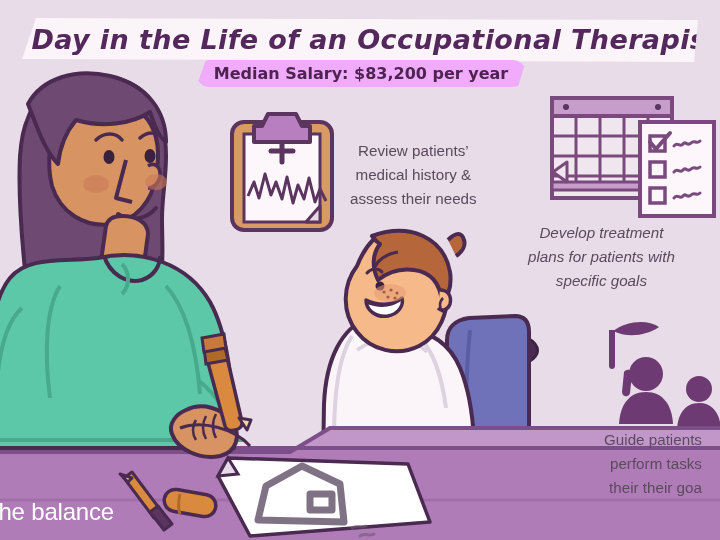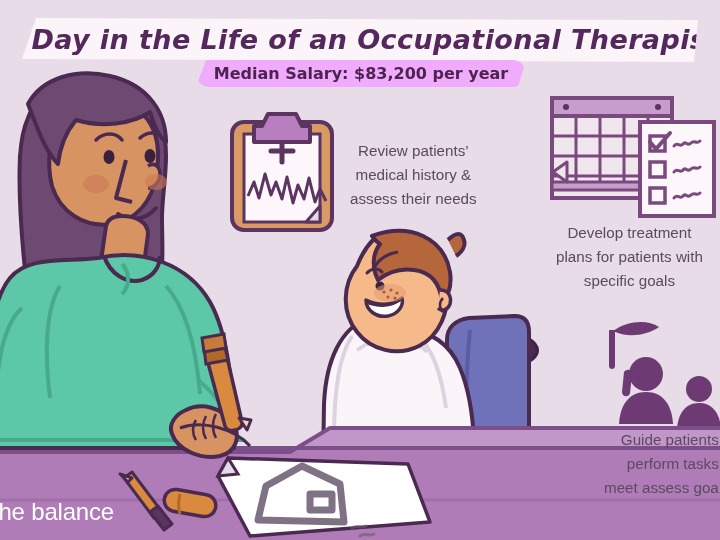--- a/index.html
+++ b/index.html
@@ -33,21 +33,21 @@
     font-family:"DejaVu Sans", sans-serif;
     font-weight:700;font-size:16px;color:#4d2450;white-space:nowrap;
   }
 
   
   .note{
     position:absolute;color:#5b4a5e;font-size:15.2px;line-height:24px;
     font-family:"Liberation Sans", sans-serif;white-space:pre;
   }
   #note-review{left:350px;top:139px;text-align:center;}
-  #note-plans{left:556px;top:221px;text-align:center;}
+  #note-plans{left:528px;top:221px;text-align:center;font-style:italic;}
   #note-guide{left:604px;top:428px;text-align:right;}
 
   
   .watermark{
     position:absolute;left:-8px;top:498px;
     color:#ffffff;font-size:24px;font-weight:400;
     font-family:"Liberation Sans", sans-serif;letter-spacing:-.2px;
   }
 </style>
 </head>
@@ -235,17 +235,17 @@
   <div class="note" id="note-review">Review patients’
 medical history &amp;
 assess their needs</div>
 
   <div class="note" id="note-plans">Develop treatment
 plans for patients with
 specific goals</div>
 
   <div class="note" id="note-guide">Guide patients
 perform tasks
-meet assess goa</div>
+their their goa</div>
 
   <div class="watermark">the balance</div>
 
 </div>
 
 </body></html>

